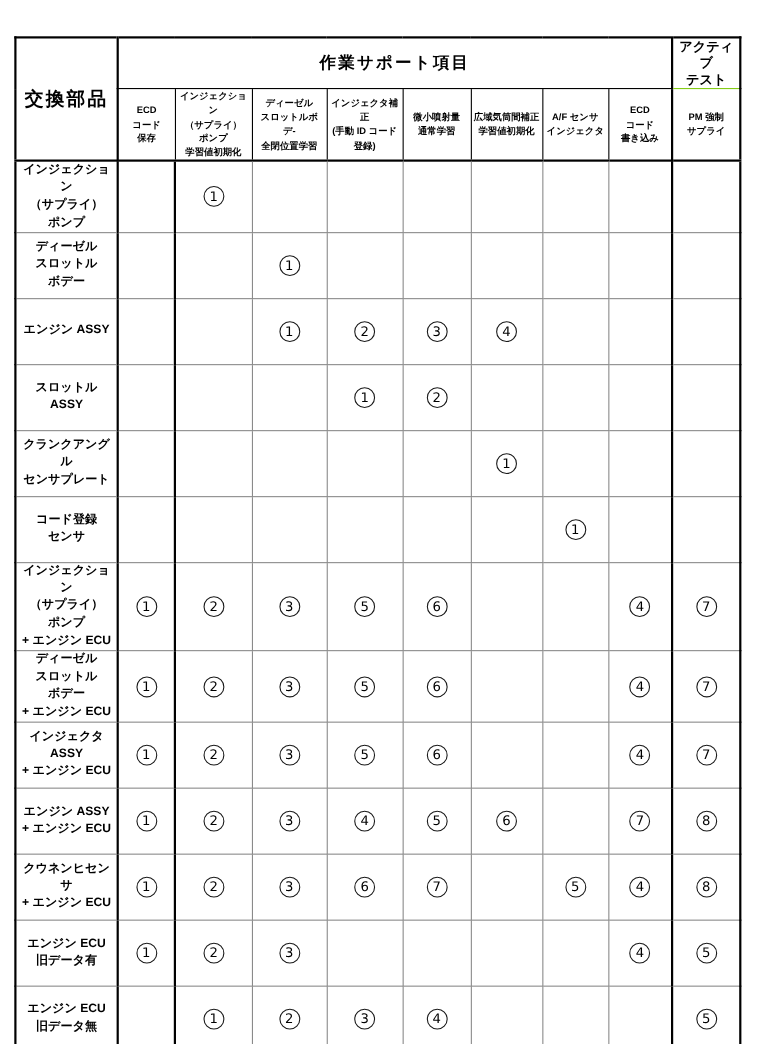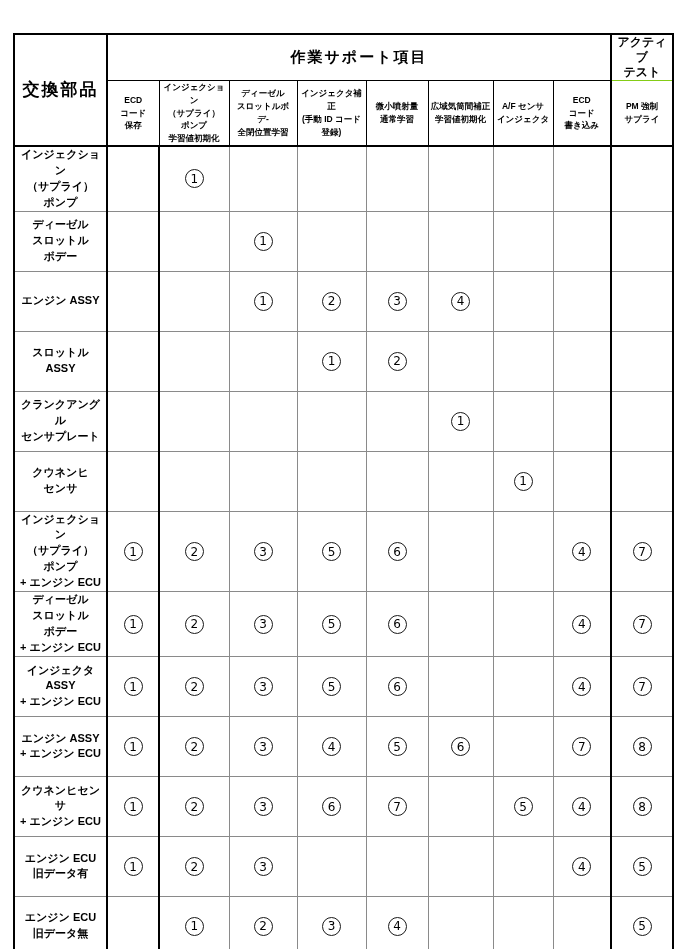--- a/index.html
+++ b/index.html
@@ -178,21 +178,21 @@
           <td class="cell"></td>
           <td class="cell"></td>
           <td class="cell"></td>
           <td class="cell"></td>
           <td class="cell"><span class="circ">1</span></td>
           <td class="cell"></td>
           <td class="cell thick-r"></td>
           <td class="cell"></td>
         </tr>
         <tr>
-          <th class="rowlabel thick-r">クウネンヒ
+          <th class="rowlabel thick-r">コード登録
 センサ</th>
           <td class="cell thick-r"></td>
           <td class="cell"></td>
           <td class="cell"></td>
           <td class="cell"></td>
           <td class="cell"></td>
           <td class="cell"></td>
           <td class="cell"><span class="circ">1</span></td>
           <td class="cell thick-r"></td>
           <td class="cell"></td>

